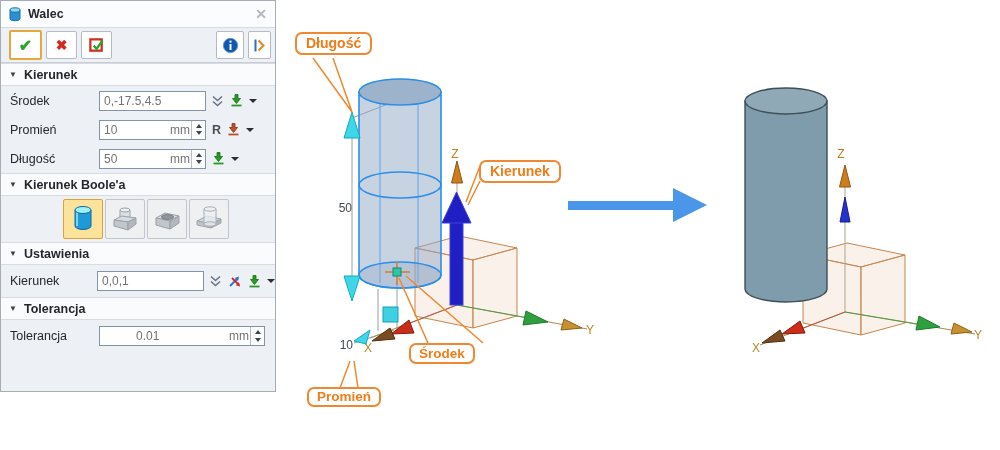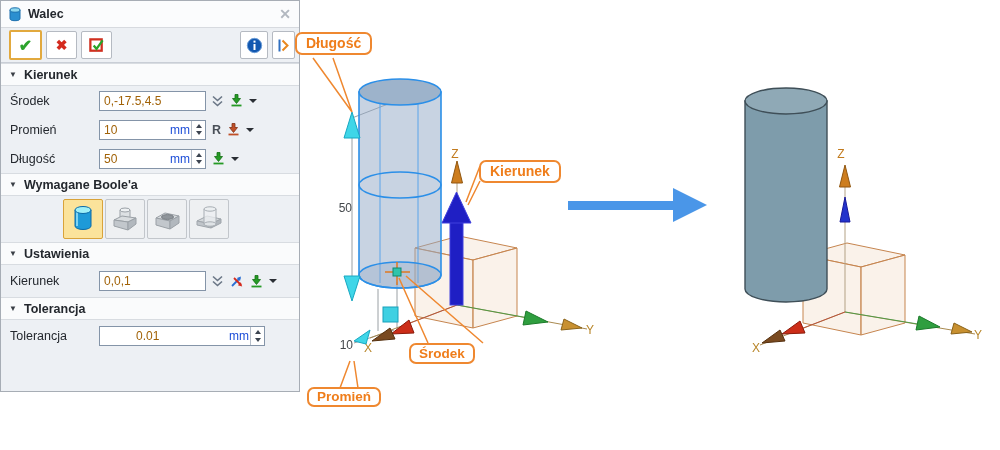--- a/index.html
+++ b/index.html
@@ -1,20 +1,20 @@
 <!DOCTYPE html>
 <html><head>
 <meta charset="utf-8">
 <style>
   html,body{margin:0;padding:0;}
   body{width:1000px;height:450px;position:relative;background:#ffffff;overflow:hidden;
        font-family:"Liberation Sans", sans-serif;-webkit-font-smoothing:antialiased;}
 
   
-  .dialog{position:absolute;left:0;top:0;width:300px;height:392px;background:#edf0f4;
+  .dialog{position:absolute;left:0;top:0;width:276px;height:392px;background:#edf0f4;
           border:1px solid #a7adb5;box-sizing:border-box;font-size:12.5px;color:#24282e;}
   .titlebar{height:26px;display:flex;align-items:center;background:#fbfcfd;
             border-bottom:1px solid #d7dadf;padding:0 8px;}
   .titlebar .ttl{font-weight:bold;margin-left:7px;flex:1;}
   .close-x{color:#b2b8c0;font-weight:bold;font-size:14px;line-height:1;cursor:default;}
   .toolbar{height:34px;display:flex;align-items:center;padding:0 4px;background:#edf0f4;
            border-bottom:1px solid #c9ced6;}
   .tbtn{width:29px;height:26px;background:#ffffff;border:1px solid #b5bac2;border-radius:2px;
         display:flex;align-items:center;justify-content:center;margin-left:4px;}
   .tbtn.ok{border:2px solid #e2a93e;}
@@ -22,22 +22,22 @@
   .glyph-cancel{color:#d42a1e;font-size:14px;font-weight:bold;}
   .tb-spacer{flex:1;}
   .sec-h{height:21px;display:flex;align-items:center;background:#fafbfc;font-weight:bold;
          border-top:1px solid #d8dce1;border-bottom:1px solid #d8dce1;padding-left:8px;}
   .sec-h .tri{font-size:8px;color:#3a3f46;margin-right:7px;}
   .row{height:29px;display:flex;align-items:center;padding-left:9px;}
   .row .lbl{width:89px;}
   .field{width:107px;height:20px;background:#fff;border:1px solid #8494a8;box-sizing:border-box;
          display:flex;align-items:center;}
   .field input{border:none;outline:none;background:transparent;flex:1;min-width:0;
-               font:12px "Liberation Sans",sans-serif;padding:0 0 0 4px;color:#a16207;}
-  .field .unit{font-size:12px;padding-right:1px;color:#1d4ed8;}
+               font:12px "Liberation Sans",sans-serif;padding:0 0 0 4px;color:#737373;}
+  .field .unit{font-size:12px;padding-right:1px;color:#737373;}
   .field.disabled{background:#e7eaee;border-color:#aab0b8;}
   .field.wide{width:166px;padding-left:32px;}
   .spin{width:13px;height:100%;border-left:1px solid #b6bec9;display:flex;flex-direction:column;
         align-items:center;justify-content:space-evenly;}
   .spin .up{width:0;height:0;border-left:3.5px solid transparent;border-right:3.5px solid transparent;
             border-bottom:4px solid #3c4450;}
   .spin .dn{width:0;height:0;border-left:3.5px solid transparent;border-right:3.5px solid transparent;
             border-top:4px solid #3c4450;}
   .ico{margin-left:5px;display:flex;align-items:center;}
   .caret{width:0;height:0;border-left:4px solid transparent;border-right:4px solid transparent;
@@ -261,21 +261,21 @@
       <svg width="15" height="15" viewBox="0 0 15 15">
           <polygon points="7.5,10.5 3.5,5.5 6,5.5 6,1.5 9,1.5 9,5.5 11.5,5.5" fill="#259a25" stroke="#137013" stroke-width="0.8"></polygon>
           <path d="M2.5,12.5 L12.5,12.5" stroke="#259a25" stroke-width="1.8"></path>
         </svg>
     </span>
     <span class="caret"></span>
   </div>
 
   <div class="sec-h">
     <span class="tri">▼</span>
-    <span>Wymagane Boole'a</span>
+    <span>Kierunek Boole'a</span>
   </div>
 
   <div class="boolrow">
     <div class="bbtn sel">
       <svg width="30" height="30" viewBox="0 0 30 30">
         <path d="M7,6 L7,22 A8,3.5 0 0 0 23,22 L23,6 Z" fill="#1e9ad8" stroke="#0a6aa8"></path>
         <path d="M9,7 L9,22" stroke="#7fd4f2" stroke-width="2"></path>
         <ellipse cx="15" cy="6" rx="8" ry="3.5" fill="#9ef0f8" stroke="#0a6aa8"></ellipse>
       </svg>
     </div>

